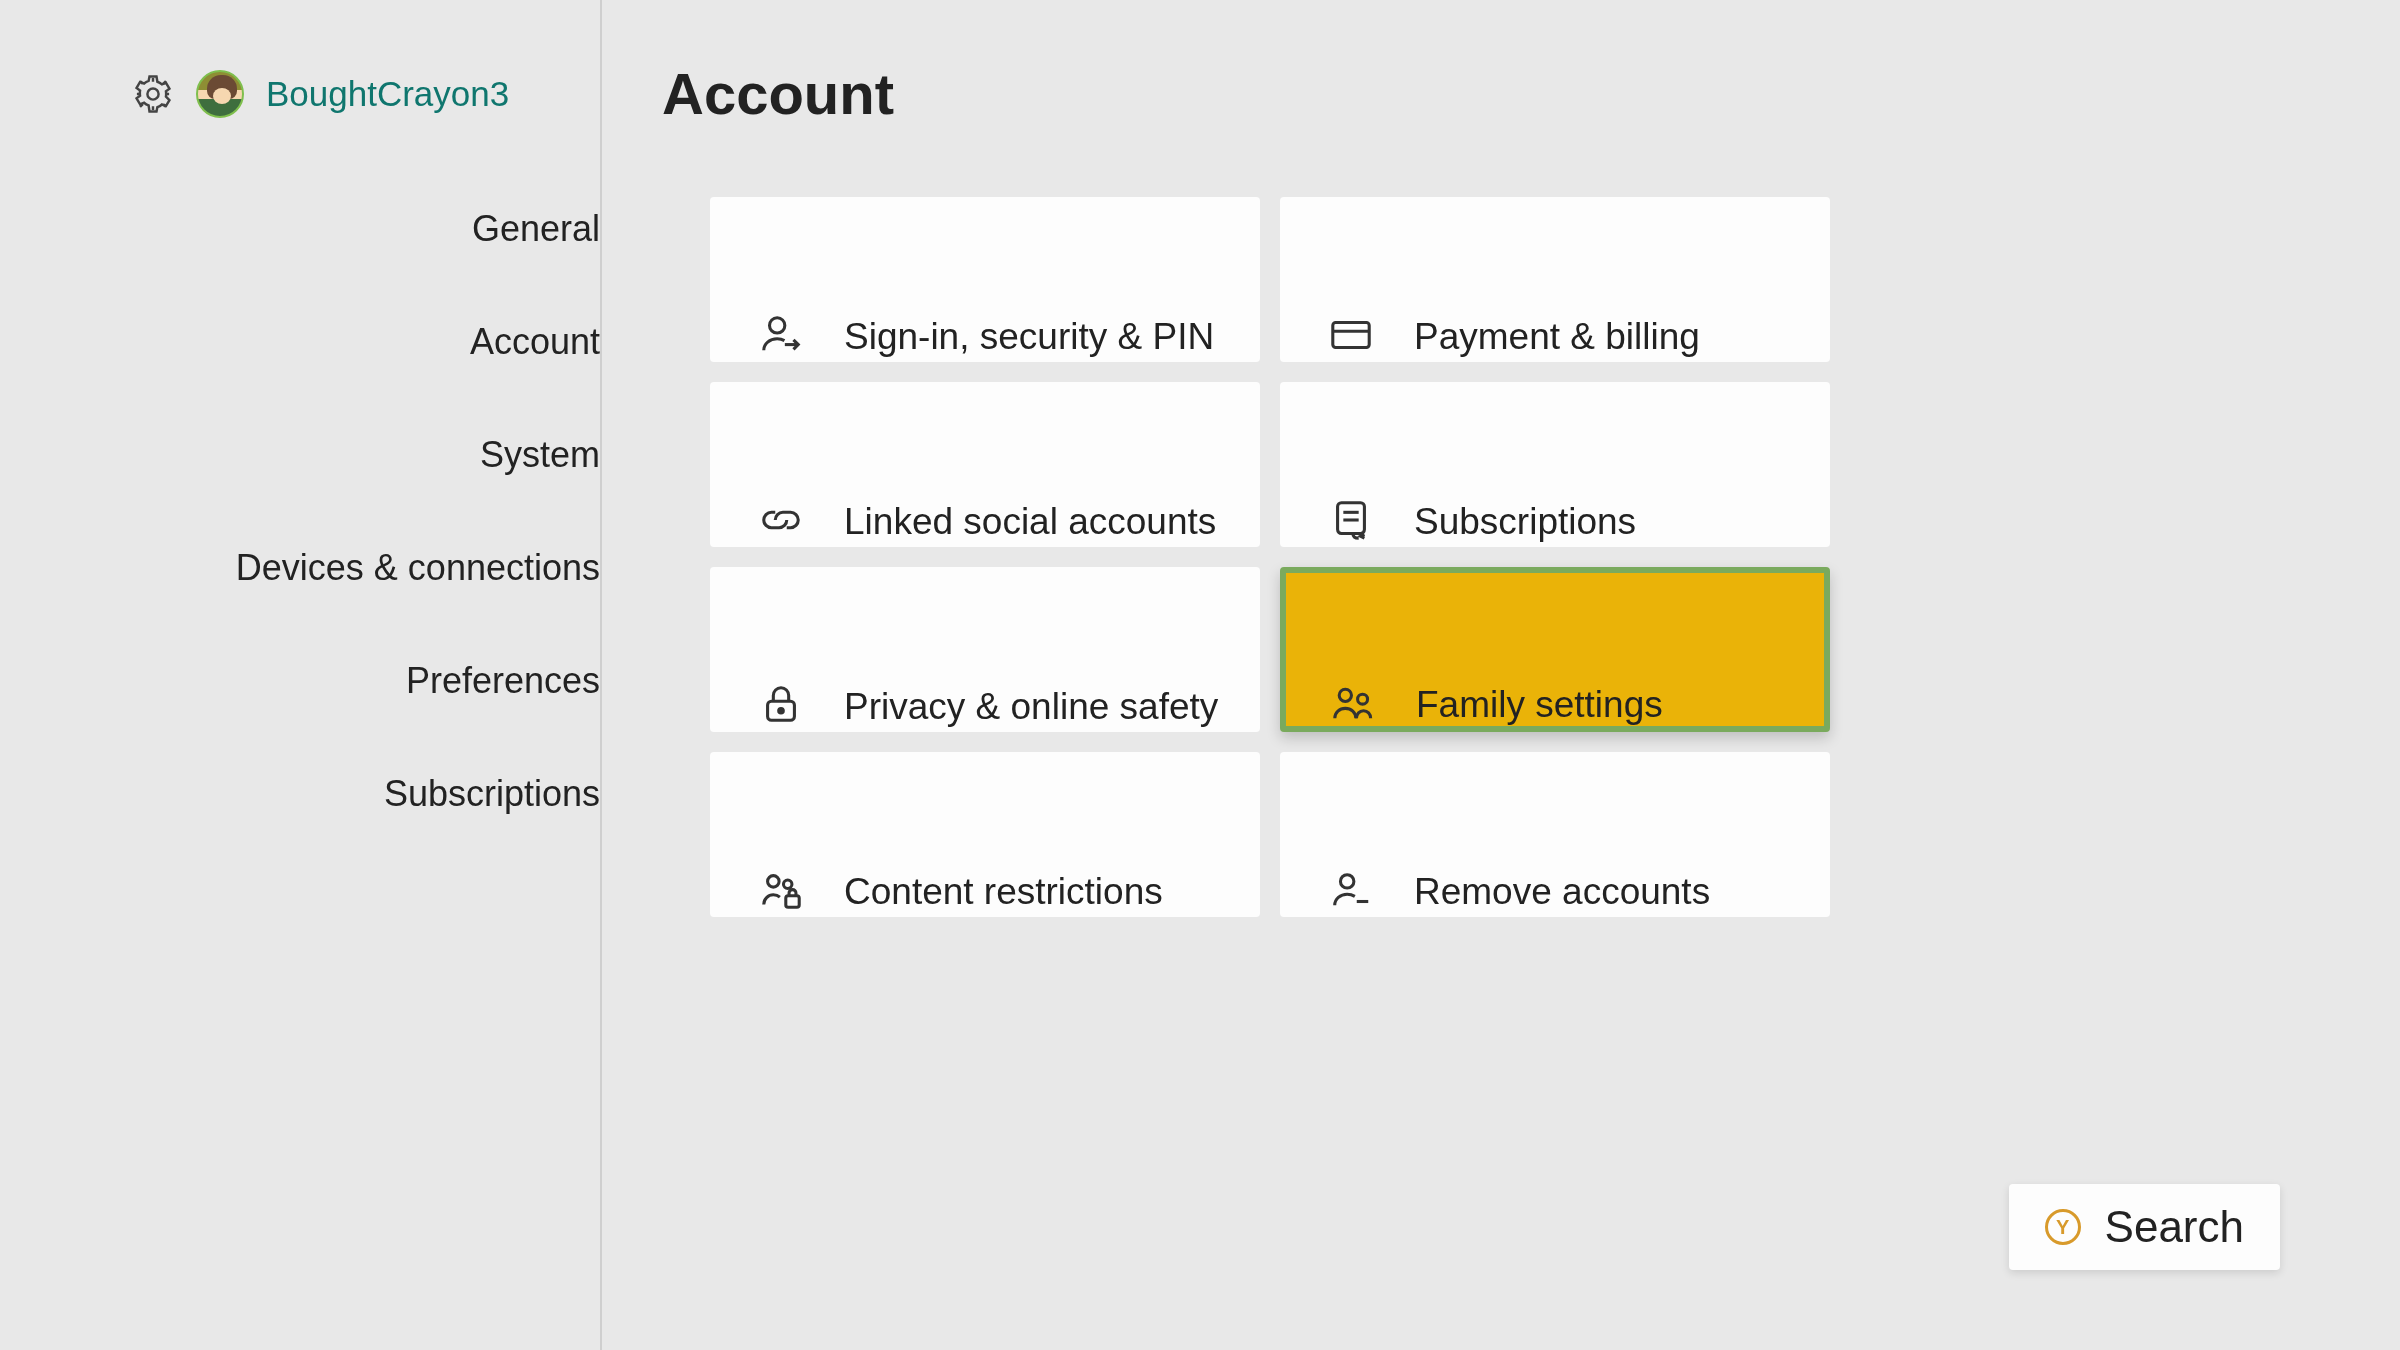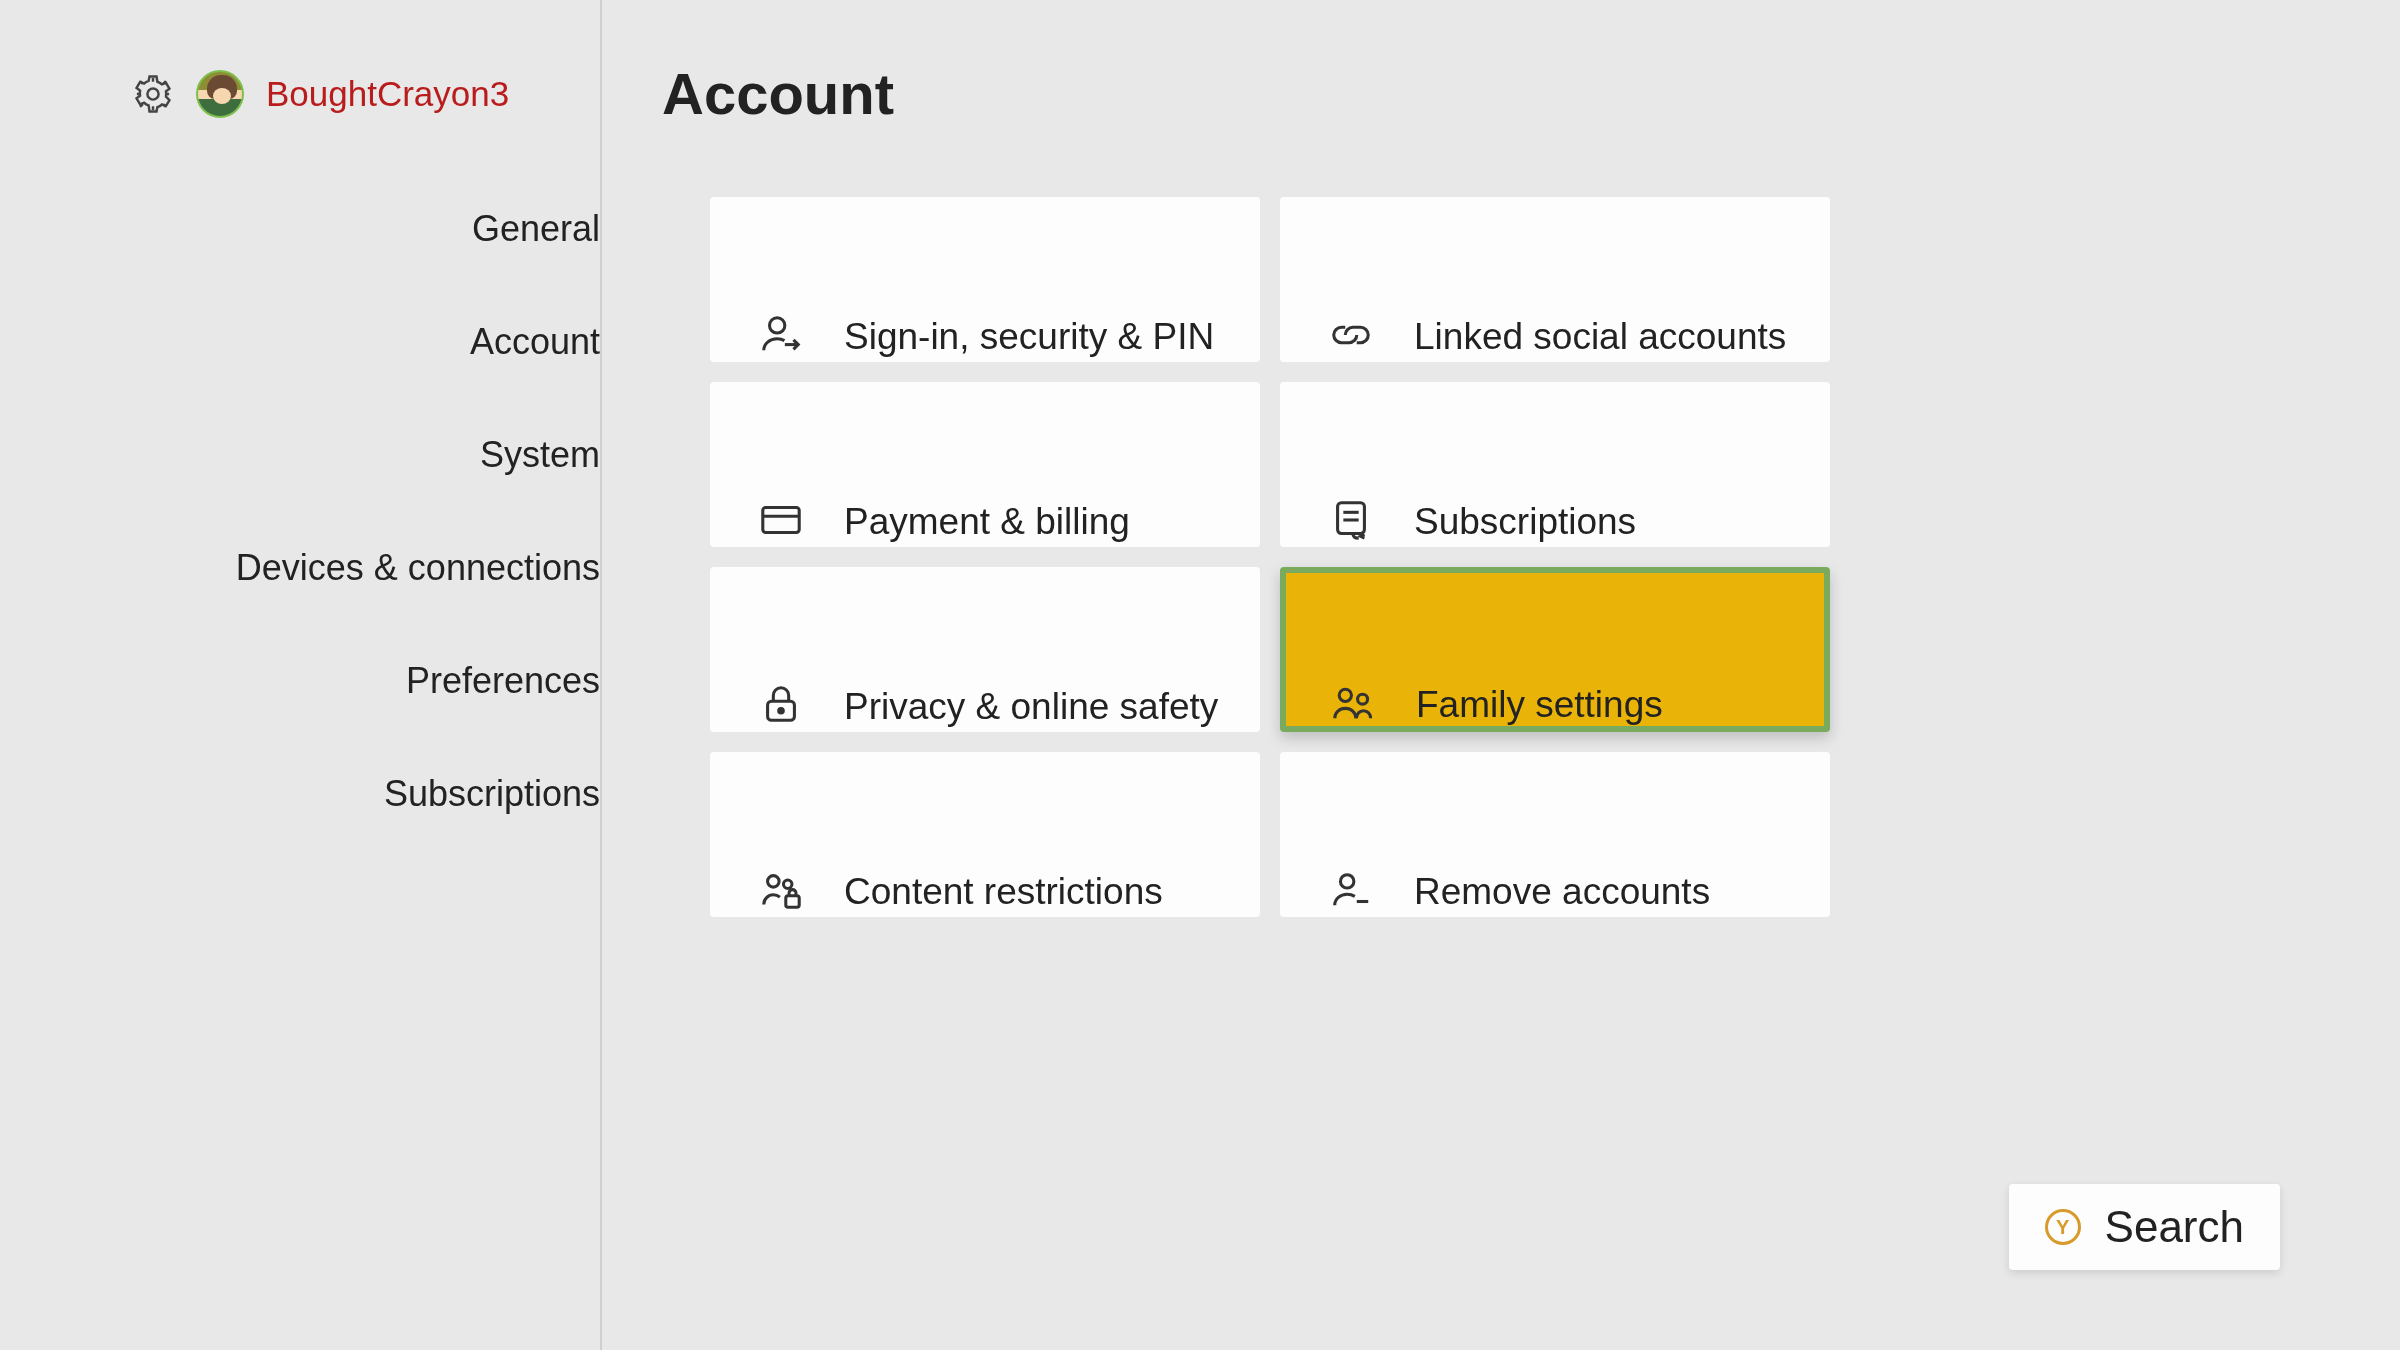--- a/index.html
+++ b/index.html
@@ -46,21 +46,21 @@
     border-radius: 14px 14px 8px 8px;
   }
   .avatar::after{
     content:"";
     position:absolute;
     top:16px; left:15px;
     width:18px; height:16px;
     background:#f6d7b0;
     border-radius:50%;
   }
-  .username { font-size: 35px; color:#b91c1c; }
+  .username { font-size: 35px; color:#0f766e; }
   .nav-list { display:flex; flex-direction:column; gap: 71px; align-items: flex-end; }
   .nav-item { font-size: 36px; color:#222; cursor:pointer; }
 
   .main {
     flex:1;
     padding: 60px 0 0 60px;
     position:relative;
   }
   .page-title { font-size: 58px; font-weight:600; margin-bottom: 70px; }
 
@@ -143,32 +143,32 @@
           <circle cx="10" cy="7" r="4"></circle>
           <path d="M3 20c0-3.5 3.1-6 7-6 1.4 0 2.7.3 3.8.9"></path>
           <path d="M14 17h7"></path>
             <path d="M18.5 14.5 21 17l-2.5 2.5"></path>
         </svg>
         <span class="tile-label">Sign-in, security &amp; PIN</span>
       </div>
 
       <div class="tile">
         <svg class="tile-icon" viewBox="0 0 24 24" fill="none" stroke="currentColor" stroke-width="1.6">
+          <rect x="2.5" y="5.5" width="19" height="13" rx="1.5"></rect>
+          <line x1="2.5" y1="10" x2="21.5" y2="10"></line>
+        </svg>
+        <span class="tile-label">Payment &amp; billing</span>
+      </div>
+
+      <div class="tile">
+        <svg class="tile-icon" viewBox="0 0 24 24" fill="none" stroke="currentColor" stroke-width="1.6">
           <path d="M9 12a4 4 0 0 1 4-4h4a4 4 0 0 1 0 8h-2"></path>
           <path d="M15 12a4 4 0 0 1-4 4H7a4 4 0 0 1 0-8h2"></path>
         </svg>
         <span class="tile-label">Linked social accounts</span>
-      </div>
-
-      <div class="tile">
-        <svg class="tile-icon" viewBox="0 0 24 24" fill="none" stroke="currentColor" stroke-width="1.6">
-          <rect x="2.5" y="5.5" width="19" height="13" rx="1.5"></rect>
-          <line x1="2.5" y1="10" x2="21.5" y2="10"></line>
-        </svg>
-        <span class="tile-label">Payment &amp; billing</span>
       </div>
 
       <div class="tile">
         <svg class="tile-icon" viewBox="0 0 24 24" fill="none" stroke="currentColor" stroke-width="1.6">
           <rect x="5" y="3" width="14" height="16" rx="2"></rect>
           <line x1="8" y1="8" x2="16" y2="8"></line>
             <line x1="8" y1="12" x2="16" y2="12"></line>
           <path d="M13 19c0 1.5 1 2.5 3 2.5"></path>
             <path d="M19 21.5l-2-1 2-1"></path>
         </svg>

